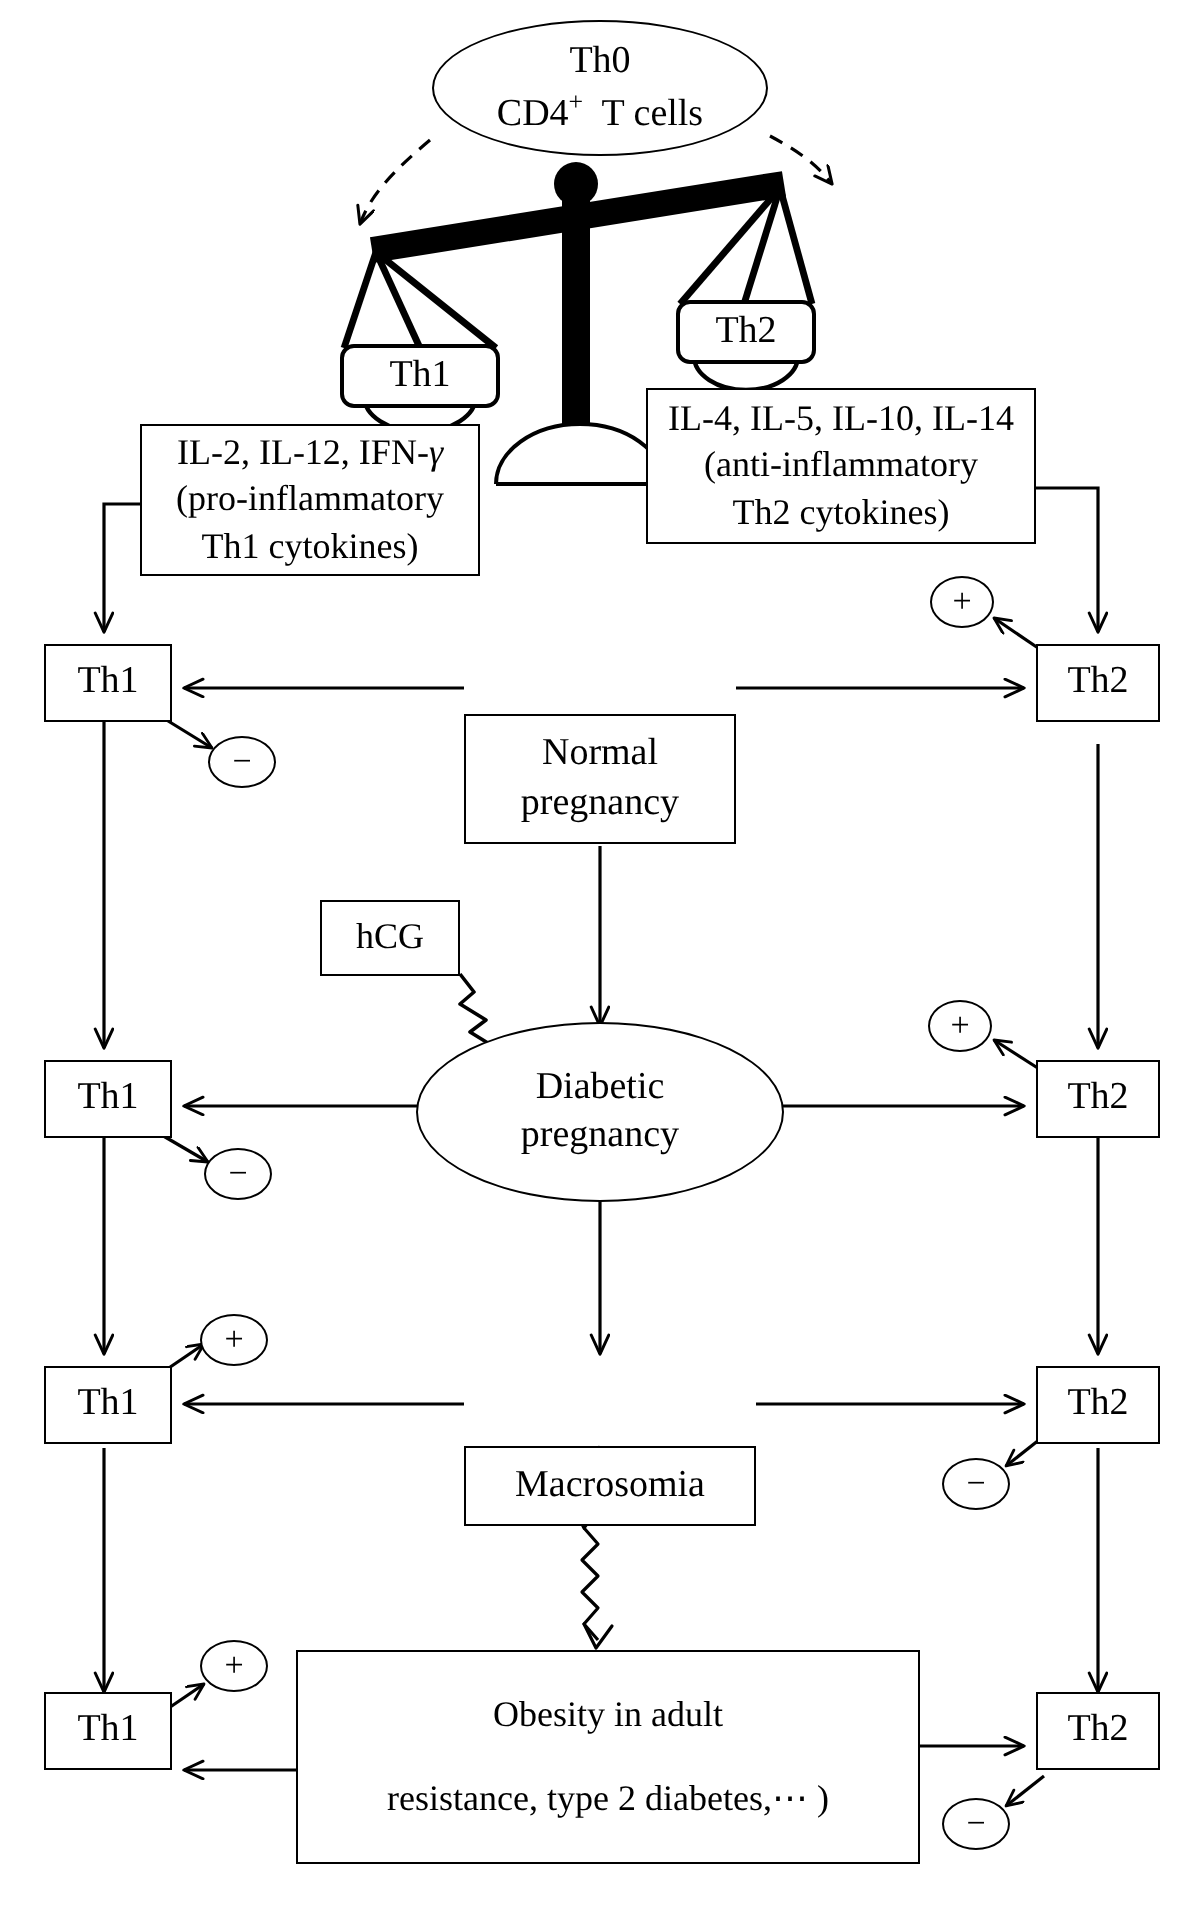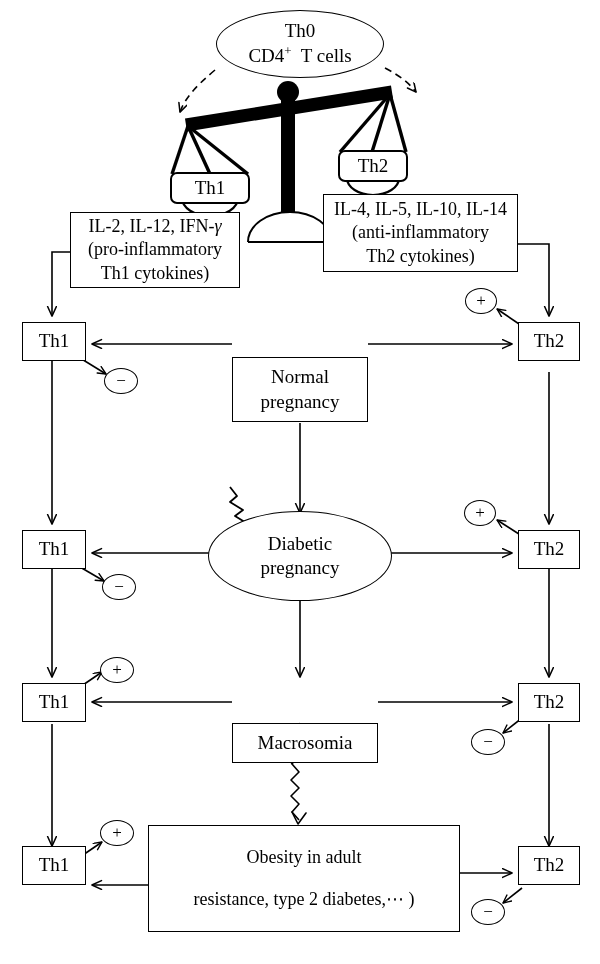--- a/index.html
+++ b/index.html
@@ -214,20 +214,23 @@
     <span>Th2</span>
   </div>
   <div class="sign" style="left:104px; top:368px; width:34px; height:26px;">
     <span>−</span>
   </div>
   <div class="sign" style="left:465px; top:288px; width:32px; height:26px;">
     <span>+</span>
   </div>
 
 
+  <div class="node label-md" style="left:160px; top:450px; width:70px; height:38px;">
+    <span>hCG</span>
+  </div>
 
   <div class="node th-box" style="left:22px; top:530px; width:64px; height:39px;">
     <span>Th1</span>
   </div>
   <div class="node ellipse multiline label-lg" style="left:208px; top:511px; width:184px; height:90px;">
     <span>Diabetic</span>
     <span>pregnancy</span>
   </div>
   <div class="node th-box" style="left:518px; top:530px; width:62px; height:39px;">
     <span>Th2</span>

